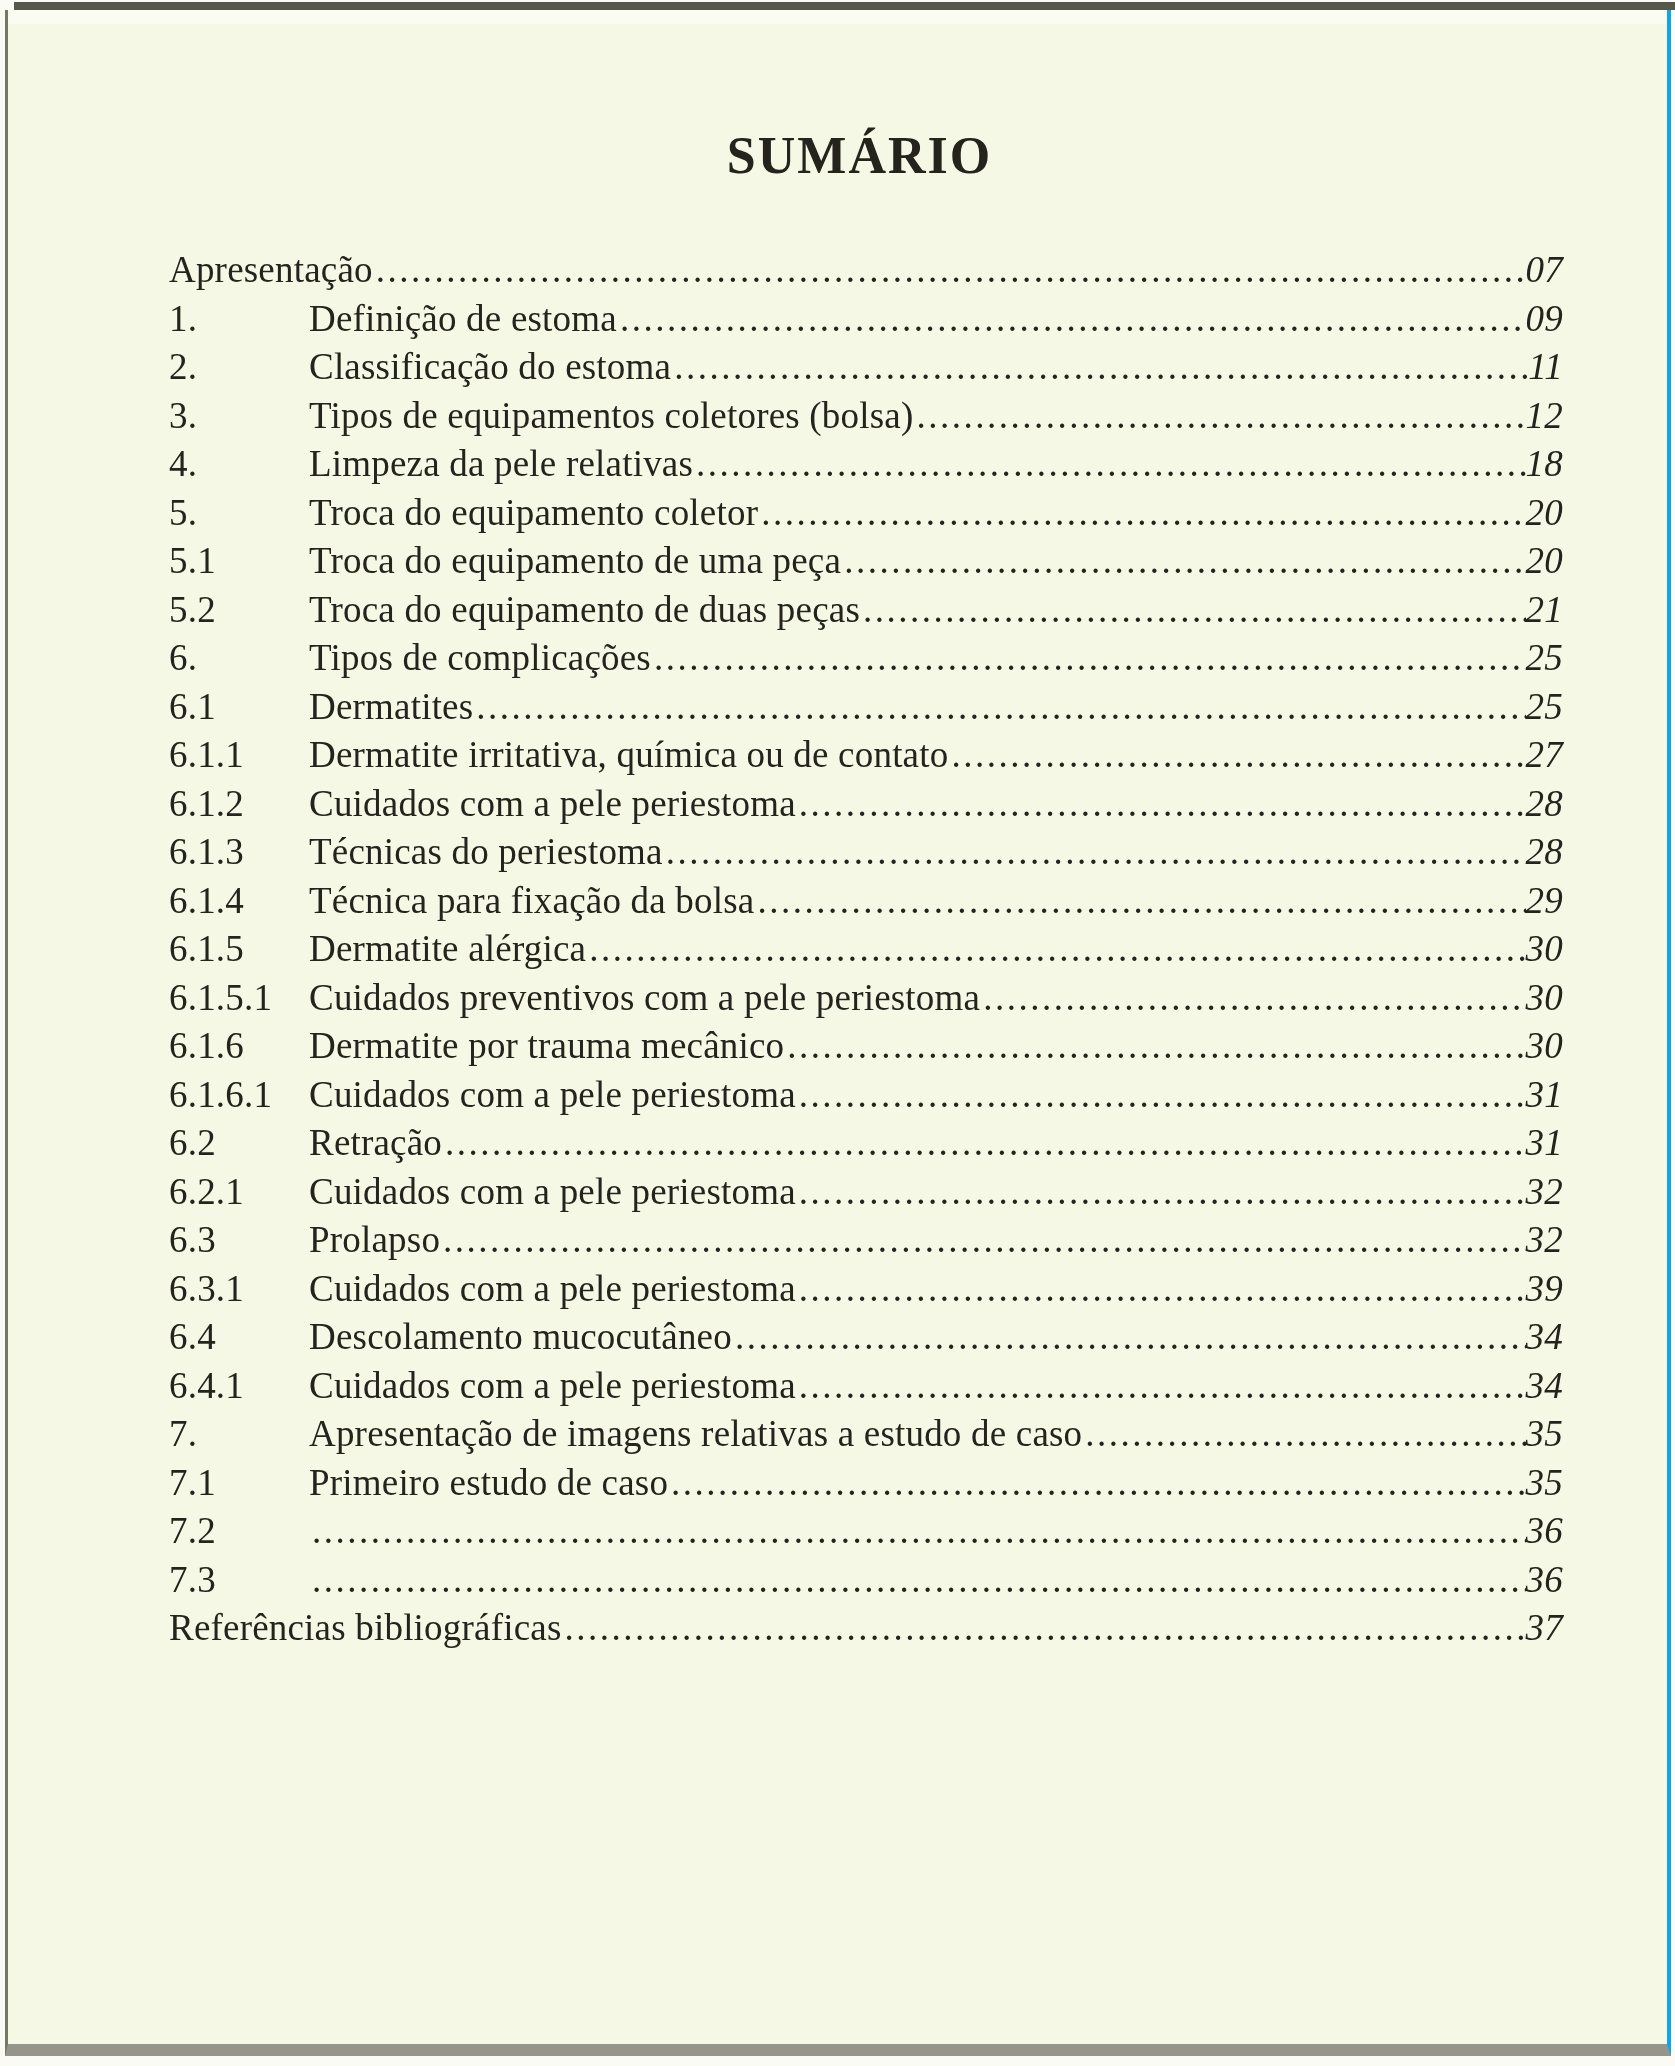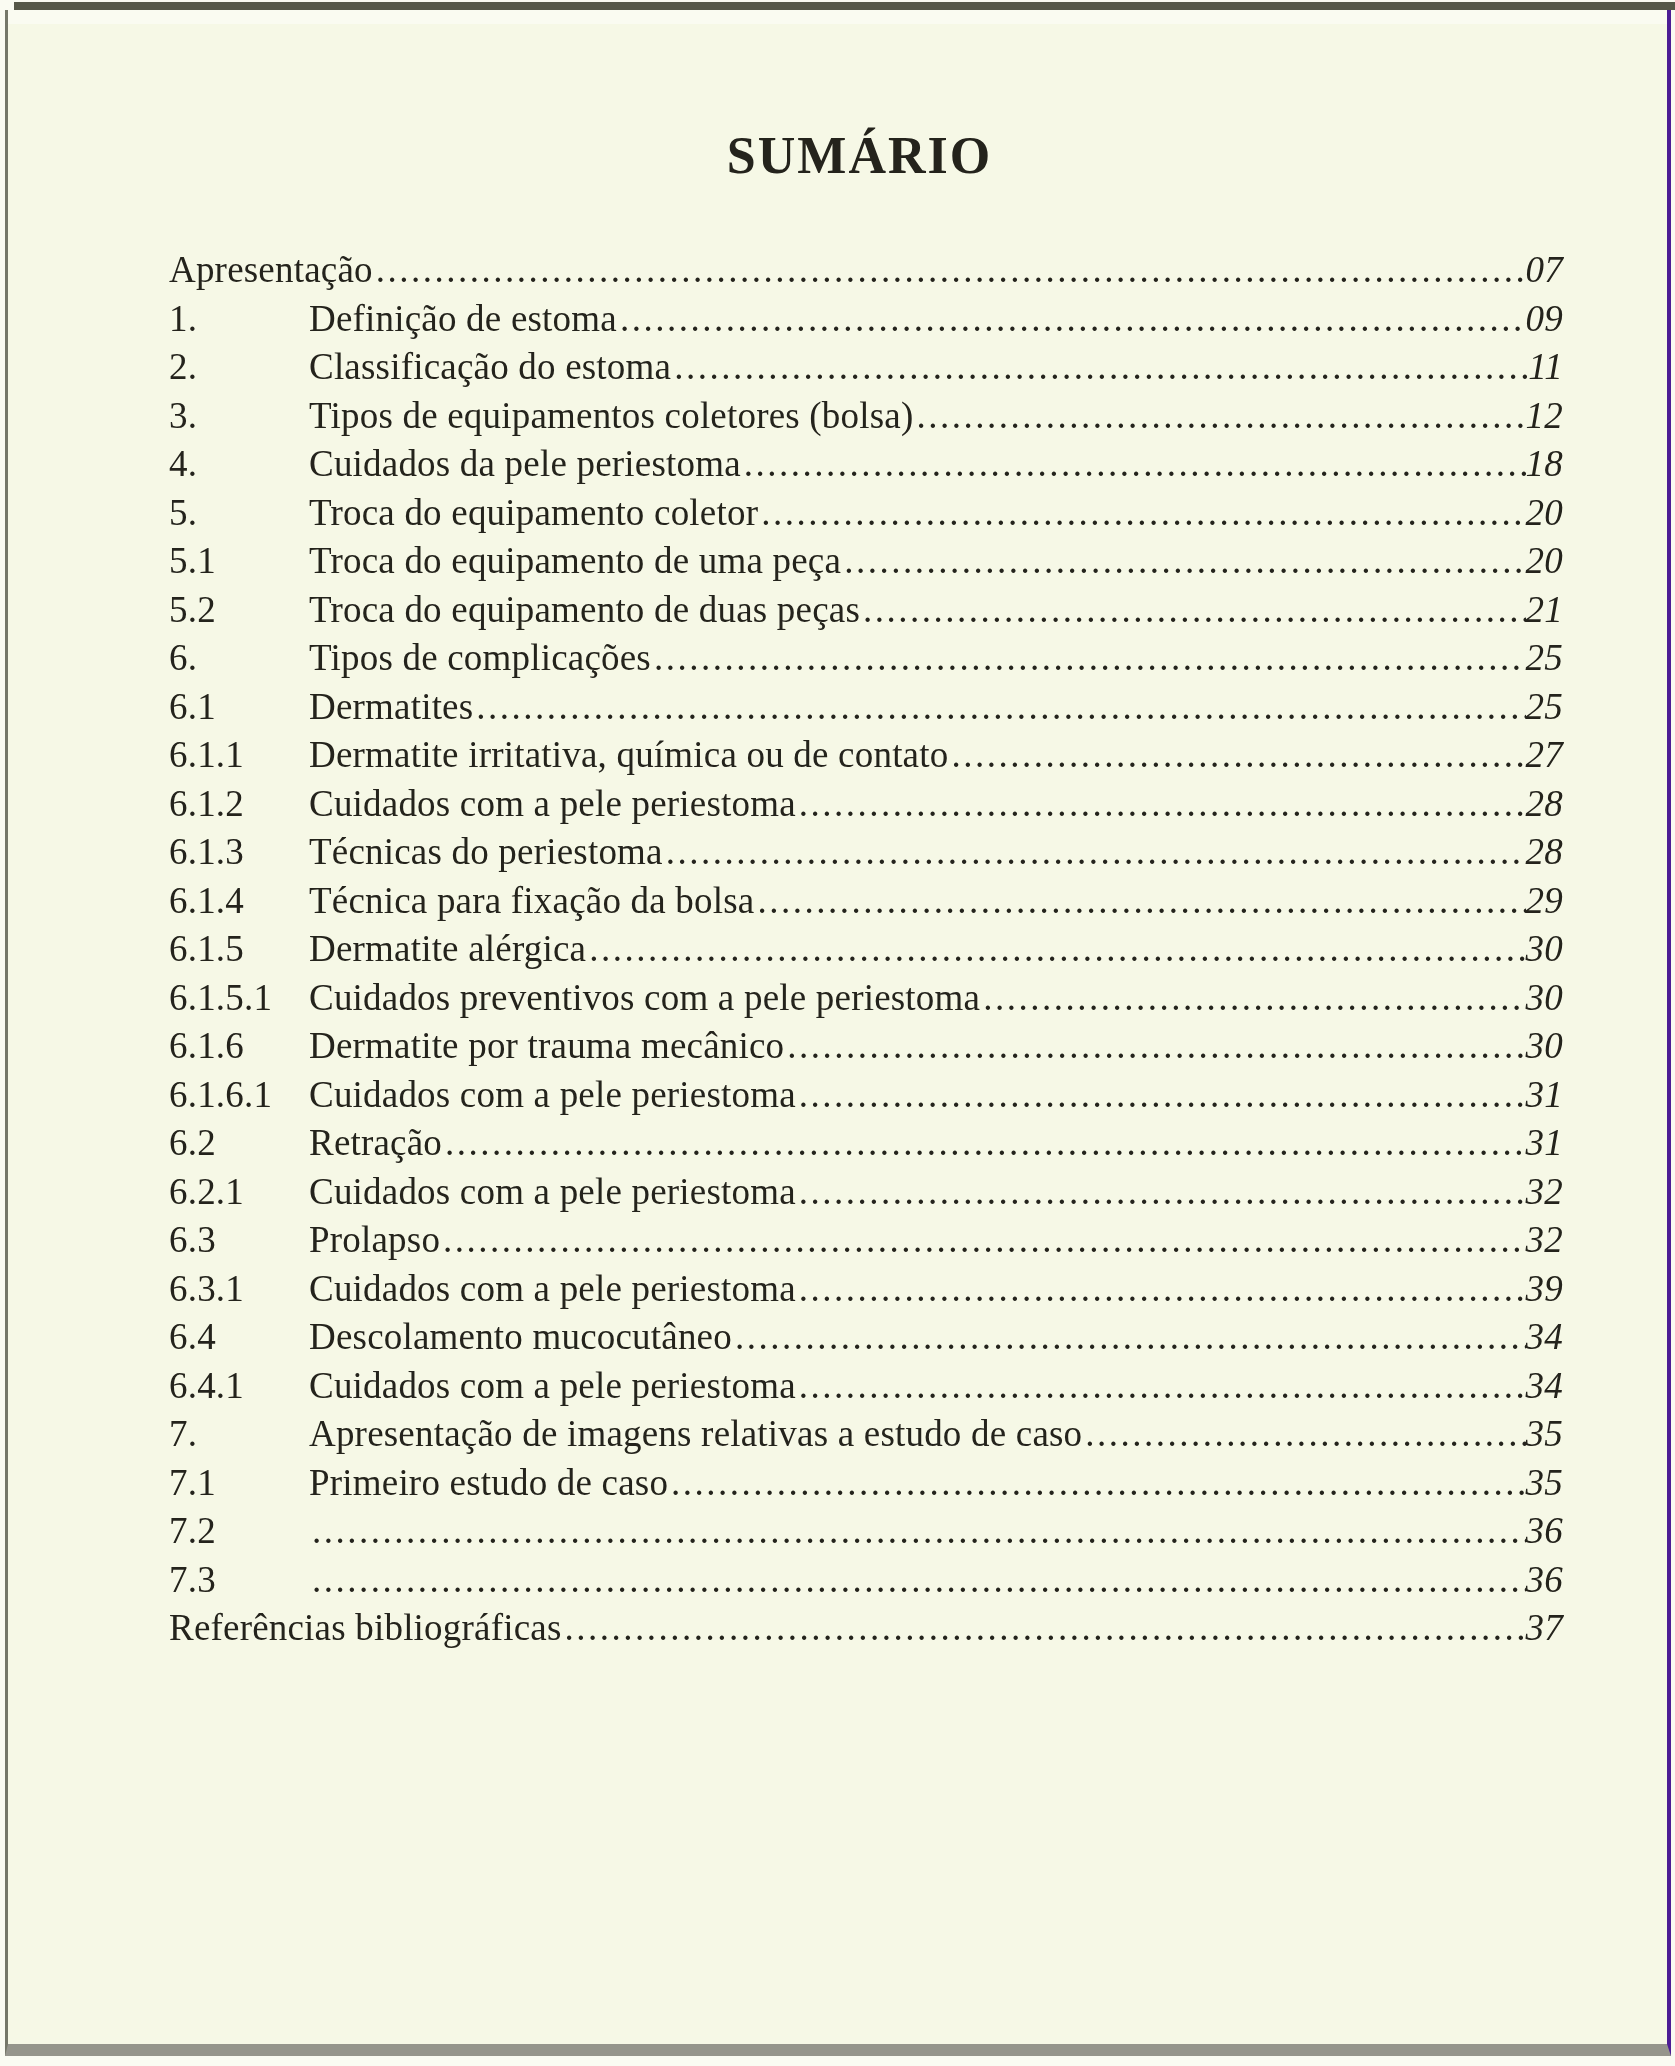--- a/index.html
+++ b/index.html
@@ -32,21 +32,21 @@
   
   .sheet {
     position: absolute;
     top: 10px;
     left: 5px;
     right: 4px;
     bottom: 10px;
     box-sizing: border-box;
     background: var(--paper, #f6f8e6);
     border-left: 3px solid #757769;
-    border-right: 4px solid #4c1d95;
+    border-right: 4px solid #0ea5e9;
     border-bottom: 12px solid #95958c;
   }
   .sheet-highlight {
     position: absolute;
     top: 0;
     left: 0;
     right: 0;
     height: 14px;
     background: rgba(255, 255, 255, 0.45);
   }
@@ -126,21 +126,21 @@
           <span class="toc-page">11</span>
         </div>
         <div class="toc-row">
           <span class="toc-num">3.</span>
           <span class="toc-label">Tipos de equipamentos coletores (bolsa)</span>
           <span class="toc-dots">....................................................................................................................................................................................................................................................................</span>
           <span class="toc-page">12</span>
         </div>
         <div class="toc-row">
           <span class="toc-num">4.</span>
-          <span class="toc-label">Cuidados da pele periestoma</span>
+          <span class="toc-label">Limpeza da pele relativas</span>
           <span class="toc-dots">....................................................................................................................................................................................................................................................................</span>
           <span class="toc-page">18</span>
         </div>
         <div class="toc-row">
           <span class="toc-num">5.</span>
           <span class="toc-label">Troca do equipamento coletor</span>
           <span class="toc-dots">....................................................................................................................................................................................................................................................................</span>
           <span class="toc-page">20</span>
         </div>
         <div class="toc-row">

